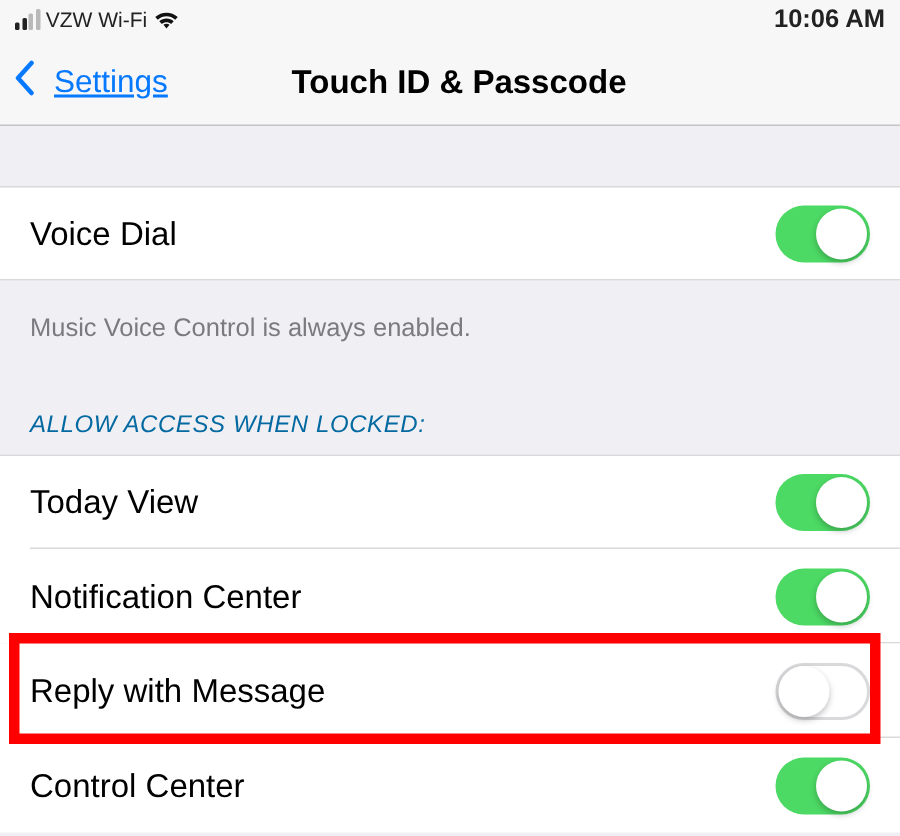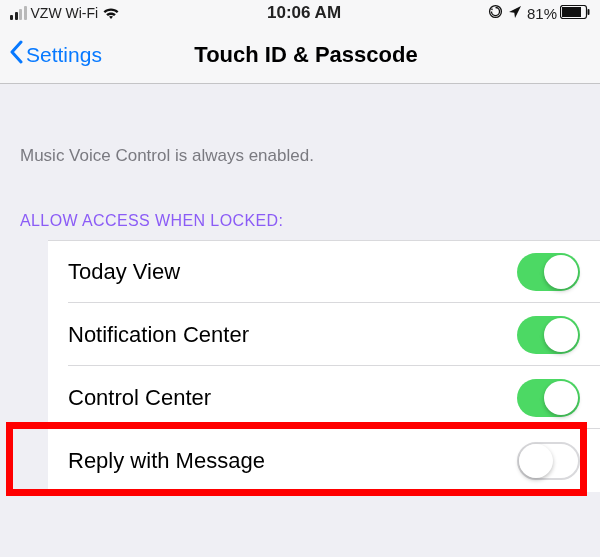--- a/index.html
+++ b/index.html
@@ -36,21 +36,21 @@
   .nav-bar {
     height: 58px;
     background: #f7f7f8;
     border-bottom: 1px solid #c4c4c6;
     display: flex;
     align-items: center;
     position: relative;
     padding: 0 8px;
   }
   .back { display: flex; align-items: center; color: #0779ff; font-size: 21px; cursor: pointer; }
-  .back-label { margin-left: 2px; }
+  .back-label { text-decoration: underline; margin-left: 12px; }
   .nav-title {
     position: absolute;
     left: 12px; right: 0;
     text-align: center;
     font-size: 22px;
     font-weight: 700;
     pointer-events: none;
   }
   .group-gap { height: 40px; }
   .row {
@@ -65,32 +65,33 @@
   }
   .row + .row { border-top: none; }
   .row-label { font-size: 22px; color: #000; }
   .footer-note {
     font-size: 17px;
     color: #7a7a80;
     padding: 22px 20px 28px;
   }
   .section-header {
     font-size: 16px;
-    color: #8b5cf6;
+    color: #0369a1;
     padding: 18px 20px 10px;
     letter-spacing: 0.4px;
+    font-style: italic;
   }
   .list .row { border-top: none; }
   .list .row:first-child { border-top: 1px solid #d9d9dc; }
   .list .row { border-bottom: none; }
   .list .row::after {
     content: "";
     position: absolute;
   }
-  .list .row { position: relative; margin-left: 48px; }
+  .list .row { position: relative; }
   .list .row + .row { border-top: none; padding-left: 20px; }
   .list .row:not(:last-child)::after {
     content: "";
     position: absolute;
     left: 20px; right: 0; bottom: 0;
     height: 1px;
     background: #d9d9dc;
   }
   .list .row:last-child { border-bottom: none; }
 
@@ -139,86 +140,68 @@
           <span class="b4"></span>
       </span>
       <span class="carrier">VZW Wi-Fi</span>
       <span class="wifi-icon">
         <svg width="18" height="14" viewBox="0 0 18 14">
             <path d="M9 13 L11 10.5 C10 9.7 8 9.7 7 10.5 Z M4.2 8.2 C6.9 5.8 11.1 5.8 13.8 8.2 L12.1 10 C10.3 8.5 7.7 8.5 5.9 10 Z M1.5 5.4 C5.7 1.6 12.3 1.6 16.5 5.4 L14.8 7.1 C11.5 4.1 6.5 4.1 3.2 7.1 Z" fill="#111"></path>
           </svg>
       </span>
     </div>
     <div class="clock">10:06 AM</div>
-    <div class="status-right">
-      <span>
-        <svg width="15" height="15" viewBox="0 0 16 16">
-            <circle cx="8" cy="8" r="6.3" fill="none" stroke="#111" stroke-width="1.4"></circle>
-            <path d="M8 3.7 A4.3 4.3 0 1 1 3.7 8" fill="none" stroke="#111" stroke-width="1.4"></path>
-            <path d="M3 5.8 L5.2 6.6 L4.4 4.3 Z" fill="#111"></path>
-          </svg>
-      </span>
-      <span>
-        <svg width="14" height="14" viewBox="0 0 14 14">
-            <path d="M1 7 L13 1 L7 13 L6.3 7.7 Z" fill="#111"></path>
-          </svg>
-      </span>
-      <span class="battery-wrap">
-        <span>81%</span>
-        <span>
-          <svg width="30" height="14" viewBox="0 0 30 14">
-              <rect x="0.5" y="0.5" width="26" height="13" rx="2.5" fill="none" stroke="#111" stroke-width="1.2"></rect>
-              <rect x="2" y="2" width="19" height="10" fill="#111"></rect>
-              <rect x="27.5" y="4" width="2" height="6" rx="1" fill="#111"></rect>
-            </svg>
-        </span>
-      </span>
-    </div>
   </div>
 
   <div class="nav-bar">
     <div class="back">
       <span>
         <svg width="16" height="24" viewBox="0 0 14 24">
             <path d="M12 2 L3 12 L12 22" fill="none" stroke="#0779ff" stroke-width="3" stroke-linecap="round" stroke-linejoin="round"></path>
           </svg>
       </span>
       <span class="back-label">Settings</span>
     </div>
     <div class="nav-title">Touch ID &amp; Passcode</div>
   </div>
 
   <div class="group-gap"></div>
 
+  <div class="row">
+    <span class="row-label">Voice Dial</span>
+    <div class="toggle on">
+        <div class="knob"></div>
+      </div>
+  </div>
   <div class="footer-note">Music Voice Control is always enabled.</div>
 
   <div class="section-header">ALLOW ACCESS WHEN LOCKED:</div>
 
   <div class="list">
     <div class="row">
       <span class="row-label">Today View</span>
       <div class="toggle on">
           <div class="knob"></div>
         </div>
     </div>
     <div class="row">
       <span class="row-label">Notification Center</span>
       <div class="toggle on">
           <div class="knob"></div>
         </div>
     </div>
     <div class="row">
+      <span class="row-label">Reply with Message</span>
+      <div class="toggle off">
+          <div class="knob"></div>
+        </div>
+    </div>
+    <div class="row">
       <span class="row-label">Control Center</span>
       <div class="toggle on">
           <div class="knob"></div>
         </div>
     </div>
-    <div class="row">
-      <span class="row-label">Reply with Message</span>
-      <div class="toggle off">
-          <div class="knob"></div>
-        </div>
-    </div>
   </div>
 
   <div class="highlight-box"></div>
 
 </div>
 
 </body></html>

